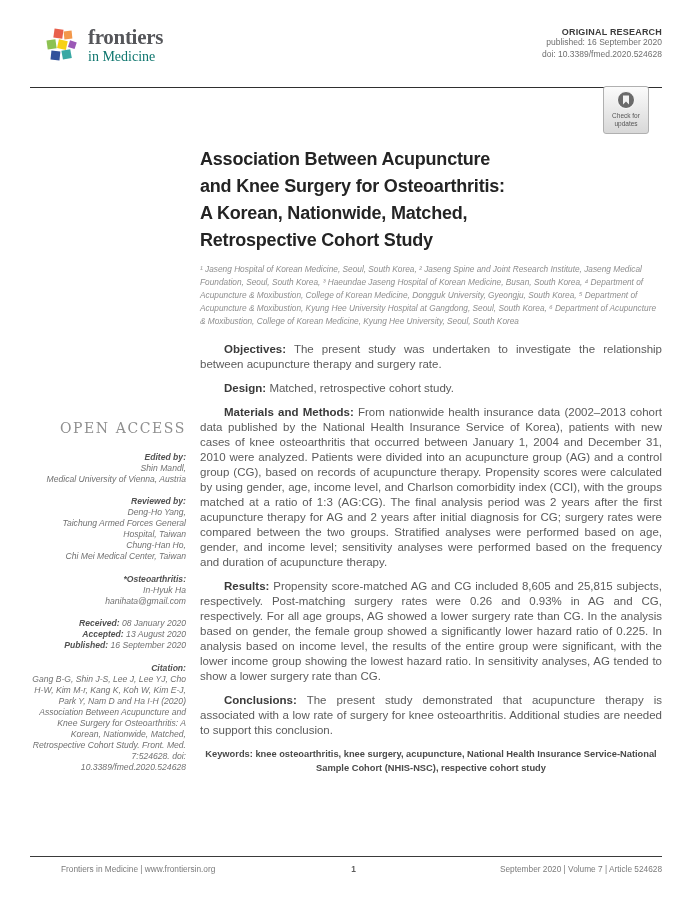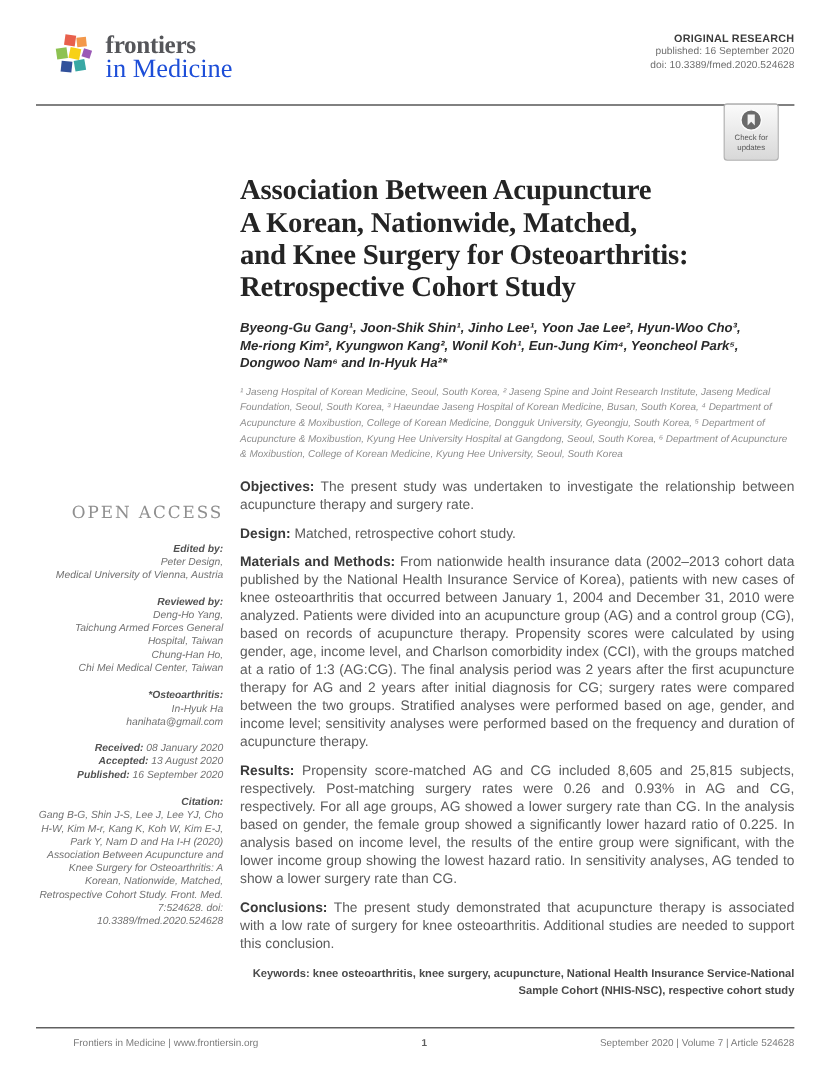--- a/index.html
+++ b/index.html
@@ -9,44 +9,44 @@
     width: 692px; height: 907px;
     margin: 0 auto;
     background: #ffffff;
     font-family: "Liberation Sans", sans-serif;
     overflow: hidden;
   }
   
   .logo { position:absolute; left:45px; top:26px; display:flex; align-items:flex-start;font-family:Liberation Serif, serif; }
   .logo-mark { width:36px; height:40px; margin-right:7px; }
   .logo-text .l1 { font-size:21px; font-weight:bold; color:#55565a; letter-spacing:-0.3px; line-height:22px; }
-  .logo-text .l2 { font-size:22px; color:#1d4ed8; line-height:18px; }
+  .logo-text .l2 { font-size:14px; color:#0f766e; line-height:18px; }
   .header-right { position:absolute; right:30px; top:27px; text-align:right; }
   .header-right .type { font-size:9px; font-weight:bold; color:#3c3c3c; letter-spacing:.2px; }
   .header-right .sub  { font-size:8.5px; color:#6f6f6f; line-height:11.5px; }
   .header-rule { position:absolute; left:30px; right:30px; top:87px; border-top:1.6px solid #2f2f2f; }
   
   .check-badge {
     position:absolute; left:603px; top:86px; width:46px; height:48px;
     background:linear-gradient(#fbfbfb,#d8d8d8);
     border:1px solid #b0b0b0; border-radius:3px;
     display:flex; flex-direction:column; align-items:center; justify-content:flex-start;
     padding-top:3px; cursor:pointer;
   }
   .check-badge .cb-text { font-size:6.5px; color:#555; text-align:center; line-height:7.5px; width:38px; margin-top:2px; }
   
   .main-col { position:absolute; left:200px; top:146px; width:462px; }
-  .title { font-size:24px; font-weight:bold; color:#242424; line-height:27px; letter-spacing:-0.2px;font-family:Liberation Serif, serif; }
+  .title { font-size:18px; font-weight:bold; color:#242424; line-height:27px; letter-spacing:-0.2px; }
   .authors { margin-top:13px; font-size:11px; font-weight:bold; font-style:italic; color:#2b2b2b; line-height:14.5px; }
   .affils { margin-top:9px; font-size:8.3px; font-style:italic; color:#8f8f8f; line-height:13px; }
   
   .abstract { margin-top:14px; }
   .abstract p { font-size:11.5px; color:#5b5b5b; line-height:15px; text-align:justify; margin-bottom:9px; }
-  .abstract .lbl { font-weight:bold; color:#3a3a3a; }
-  .keywords { margin-top:4px; font-size:9.3px; font-weight:bold; color:#4a4a4a; line-height:14px; text-align:right; }
+  .abstract .lbl { font-weight:bold; color:#3a3a3a;margin-left:24px; }
+  .keywords { margin-top:4px; font-size:9.3px; font-weight:bold; color:#4a4a4a; line-height:14px; text-align:center; }
   
   .sidebar { position:absolute; left:26px; top:423px; width:160px; text-align:right;
              font-style:italic; font-size:8.6px; color:#717171; line-height:11px; }
   .open-access { font-style:normal; font-family:"DejaVu Serif", serif; font-size:14px; color:#8f8f8f;
                  letter-spacing:1.6px; margin-bottom:18px; }
   .sb-block { margin-bottom:11px; }
   .sb-gap { margin-top:12px; }
   .sb-lbl { font-weight:bold; color:#515151; }
   .sb-email { color:#717171; text-decoration:none; }
   
@@ -91,21 +91,21 @@
       <path d="M7 5.5 h6 v9 l-3,-3 l-3,3 z" fill="#f2f2f2"></path>
     </svg>
     <div class="cb-text">Check for updates</div>
   </div>
 
   <div class="sidebar">
     <div class="open-access">OPEN ACCESS</div>
 
     <div class="sb-block">
       <div class="sb-lbl">Edited by:</div>
-      <div>Peter Design,</div>
+      <div>Shin Mandl,</div>
       <div>Medical University of Vienna, Austria</div>
     </div>
 
     <div class="sb-block">
       <div class="sb-lbl">Reviewed by:</div>
       <div>Deng-Ho Yang,</div>
       <div>Taichung Armed Forces General</div>
       <div>Hospital, Taiwan</div>
       <div>Chung-Han Ho,</div>
       <div>Chi Mei Medical Center, Taiwan</div>
@@ -126,30 +126,25 @@
 
     <div class="sb-block sb-gap">
       <div class="sb-lbl">Citation:</div>
       <div>Gang B-G, Shin J-S, Lee J, Lee YJ, Cho H-W, Kim M-r, Kang K, Koh W, Kim E-J, Park Y, Nam D and Ha I-H (2020) Association Between Acupuncture and Knee Surgery for Osteoarthritis: A Korean, Nationwide, Matched, Retrospective Cohort Study. Front. Med. 7:524628. doi: 10.3389/fmed.2020.524628</div>
     </div>
   </div>
 
   <div class="main-col">
     <div class="title">
       <div>Association Between Acupuncture</div>
+      <div>and Knee Surgery for Osteoarthritis:</div>
       <div>A Korean, Nationwide, Matched,</div>
-      <div>and Knee Surgery for Osteoarthritis:</div>
       <div>Retrospective Cohort Study</div>
     </div>
 
-    <div class="authors">
-      <div>Byeong-Gu Gang¹, Joon-Shik Shin¹, Jinho Lee¹, Yoon Jae Lee², Hyun-Woo Cho³,</div>
-      <div>Me-riong Kim², Kyungwon Kang², Wonil Koh¹, Eun-Jung Kim⁴, Yeoncheol Park⁵,</div>
-      <div>Dongwoo Nam⁶ and In-Hyuk Ha²*</div>
-    </div>
 
     <div class="affils">¹ Jaseng Hospital of Korean Medicine, Seoul, South Korea, ² Jaseng Spine and Joint Research Institute, Jaseng Medical Foundation, Seoul, South Korea, ³ Haeundae Jaseng Hospital of Korean Medicine, Busan, South Korea, ⁴ Department of Acupuncture &amp; Moxibustion, College of Korean Medicine, Dongguk University, Gyeongju, South Korea, ⁵ Department of Acupuncture &amp; Moxibustion, Kyung Hee University Hospital at Gangdong, Seoul, South Korea, ⁶ Department of Acupuncture &amp; Moxibustion, College of Korean Medicine, Kyung Hee University, Seoul, South Korea</div>
 
     <div class="abstract">
       <p><span class="lbl">Objectives:</span> <span>The present study was undertaken to investigate the relationship between acupuncture therapy and surgery rate.</span></p>
       <p><span class="lbl">Design:</span> <span>Matched, retrospective cohort study.</span></p>
       <p><span class="lbl">Materials and Methods:</span> <span>From nationwide health insurance data (2002–2013 cohort data published by the National Health Insurance Service of Korea), patients with new cases of knee osteoarthritis that occurred between January 1, 2004 and December 31, 2010 were analyzed. Patients were divided into an acupuncture group (AG) and a control group (CG), based on records of acupuncture therapy. Propensity scores were calculated by using gender, age, income level, and Charlson comorbidity index (CCI), with the groups matched at a ratio of 1:3 (AG:CG). The final analysis period was 2 years after the first acupuncture therapy for AG and 2 years after initial diagnosis for CG; surgery rates were compared between the two groups. Stratified analyses were performed based on age, gender, and income level; sensitivity analyses were performed based on the frequency and duration of acupuncture therapy.</span></p>
       <p><span class="lbl">Results:</span> <span>Propensity score-matched AG and CG included 8,605 and 25,815 subjects, respectively. Post-matching surgery rates were 0.26 and 0.93% in AG and CG, respectively. For all age groups, AG showed a lower surgery rate than CG. In the analysis based on gender, the female group showed a significantly lower hazard ratio of 0.225. In analysis based on income level, the results of the entire group were significant, with the lower income group showing the lowest hazard ratio. In sensitivity analyses, AG tended to show a lower surgery rate than CG.</span></p>
       <p><span class="lbl">Conclusions:</span> <span>The present study demonstrated that acupuncture therapy is associated with a low rate of surgery for knee osteoarthritis. Additional studies are needed to support this conclusion.</span></p>
       <div class="keywords"><span>Keywords:</span> <span>knee osteoarthritis, knee surgery, acupuncture, National Health Insurance Service-National Sample Cohort (NHIS-NSC), respective cohort study</span></div>

